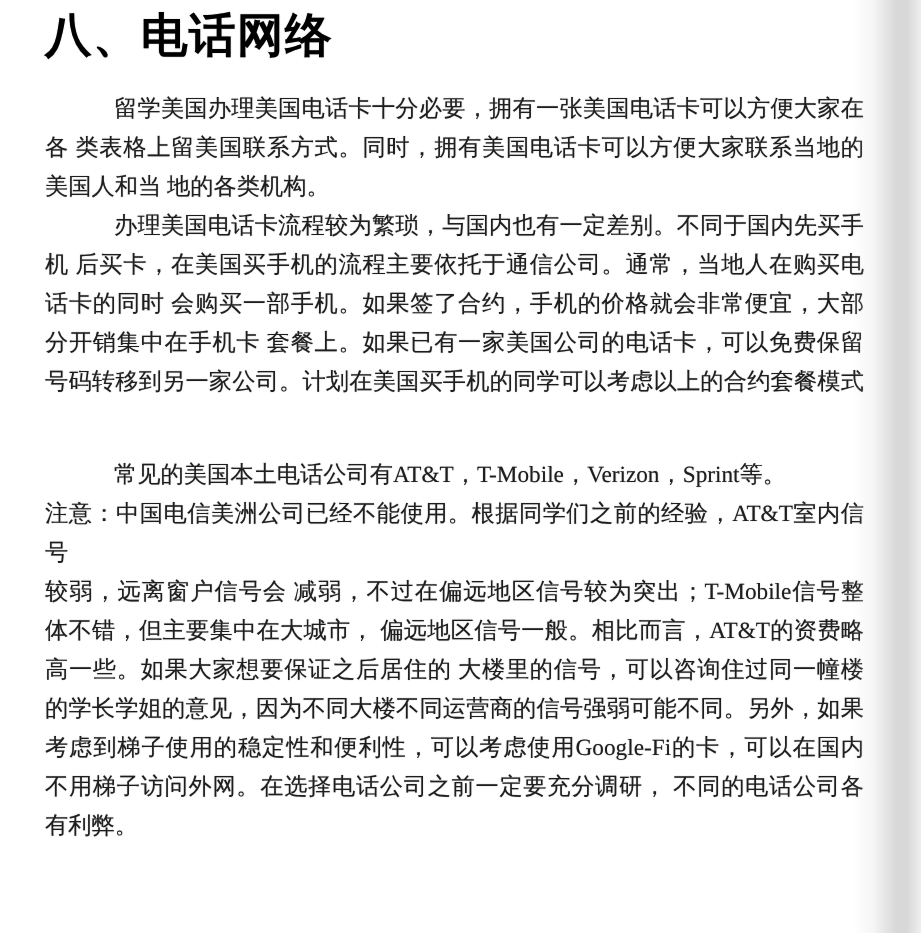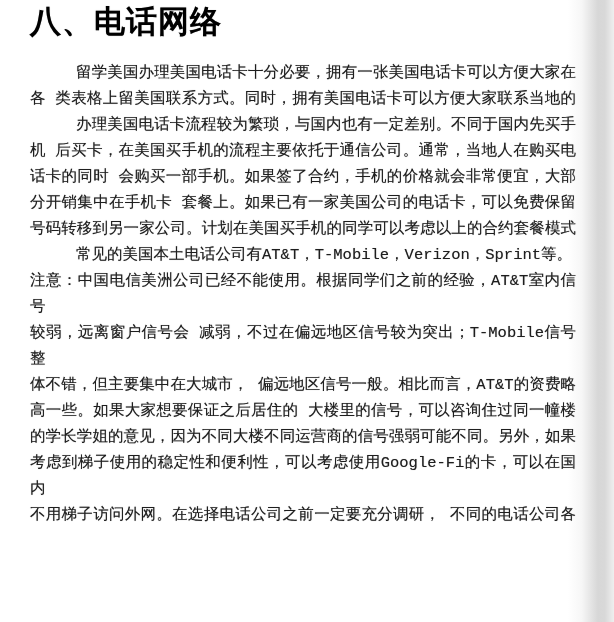--- a/index.html
+++ b/index.html
@@ -17,32 +17,31 @@
   }
   .content {
     position: absolute;
     left: 30px;
     top: 4px;
     width: 546px;
     color: #1e1e1e;
     font-size: 15.5px;
     line-height: 26px;
     text-shadow: 0 0 0.7px rgba(40,40,40,0.55);
-    font-family: Liberation Mono, monospace;
   }
   .title {
     margin: 0 0 16px 0;
     font-size: 31px;
     line-height: 40px;
     font-weight: 700;
     color: #000000;
     letter-spacing: 1px;
   }
   .para { margin: 0; }
-  .para-gap { }
+  .para-gap { margin-top: 36px; }
   .line { white-space: pre-wrap; }
   .indent { text-indent: 46px; }
   .just {
     text-align: justify;
     text-align-last: justify;
     text-justify: inter-ideograph;
   }
   .edge-shadow {
     position: absolute;
     top: 0;
@@ -62,37 +61,39 @@
 <body>
 
 <div class="page">
   <div class="content">
 
     <h1 class="title">八、电话网络</h1>
 
     <div class="para">
       <div class="line indent just">留学美国办理美国电话卡十分必要，拥有一张美国电话卡可以方便大家在</div>
       <div class="line just">各 类表格上留美国联系方式。同时，拥有美国电话卡可以方便大家联系当地的</div>
+      <div class="line">美国人和当 地的各类机构。</div>
     </div>
 
     <div class="para">
       <div class="line indent just">办理美国电话卡流程较为繁琐，与国内也有一定差别。不同于国内先买手</div>
       <div class="line just">机 后买卡，在美国买手机的流程主要依托于通信公司。通常，当地人在购买电</div>
       <div class="line just">话卡的同时 会购买一部手机。如果签了合约，手机的价格就会非常便宜，大部</div>
       <div class="line just">分开销集中在手机卡 套餐上。如果已有一家美国公司的电话卡，可以免费保留</div>
       <div class="line just">号码转移到另一家公司。计划在美国买手机的同学可以考虑以上的合约套餐模式</div>
     </div>
 
     <div class="para para-gap">
       <div class="line indent">常见的美国本土电话公司有AT&amp;T，T-Mobile，Verizon，Sprint等。</div>
       <div class="line just">注意：中国电信美洲公司已经不能使用。根据同学们之前的经验，AT&amp;T室内信号</div>
       <div class="line just">较弱，远离窗户信号会 减弱，不过在偏远地区信号较为突出；T-Mobile信号整</div>
       <div class="line just">体不错，但主要集中在大城市， 偏远地区信号一般。相比而言，AT&amp;T的资费略</div>
       <div class="line just">高一些。如果大家想要保证之后居住的 大楼里的信号，可以咨询住过同一幢楼</div>
       <div class="line just">的学长学姐的意见，因为不同大楼不同运营商的信号强弱可能不同。另外，如果</div>
       <div class="line just">考虑到梯子使用的稳定性和便利性，可以考虑使用Google-Fi的卡，可以在国内</div>
       <div class="line just">不用梯子访问外网。在选择电话公司之前一定要充分调研， 不同的电话公司各</div>
+      <div class="line">有利弊。</div>
     </div>
 
   </div>
 
   <div class="edge-shadow"></div>
 </div>
 
 </body></html>

